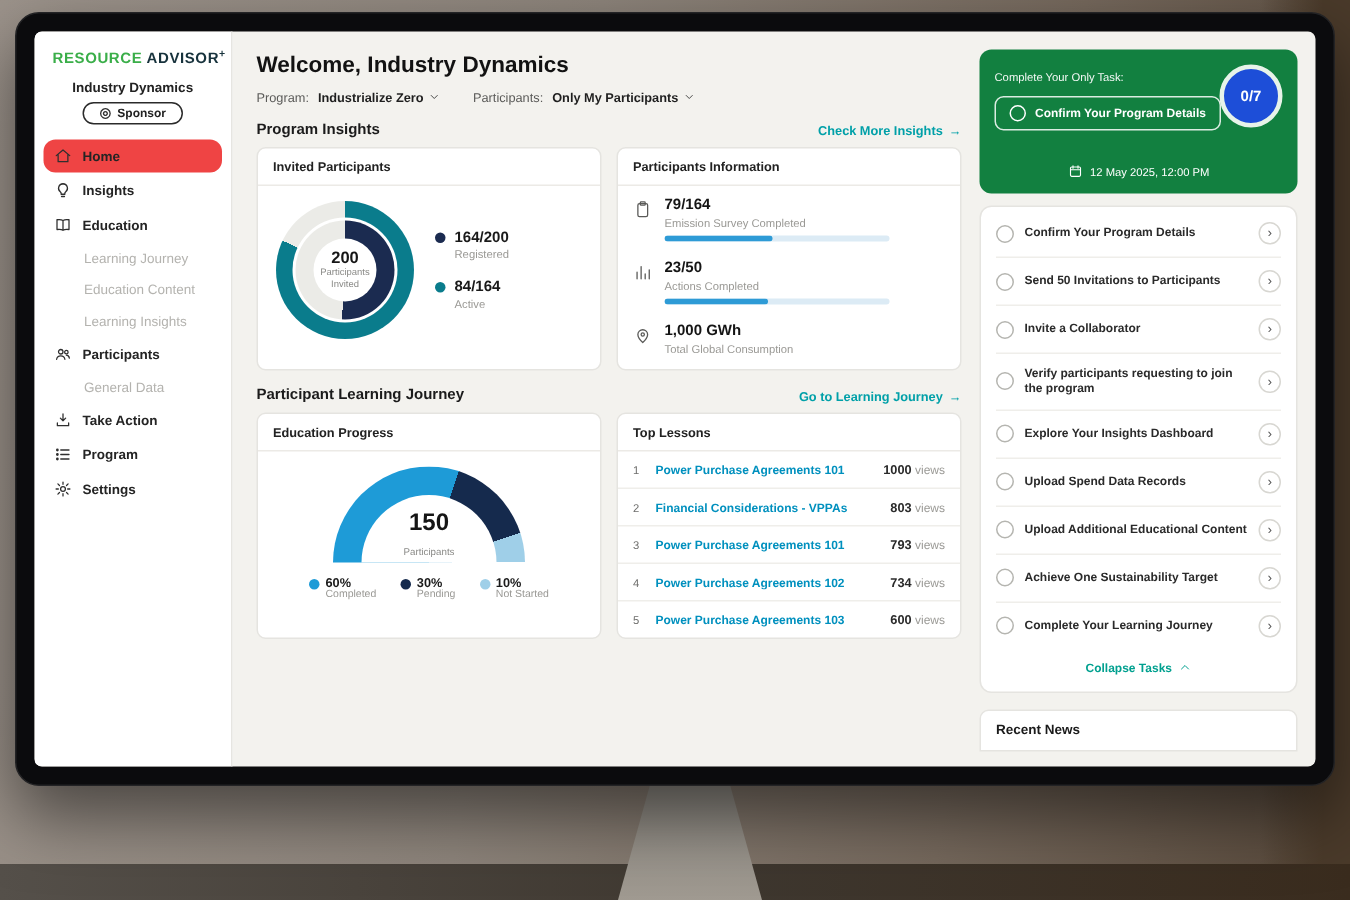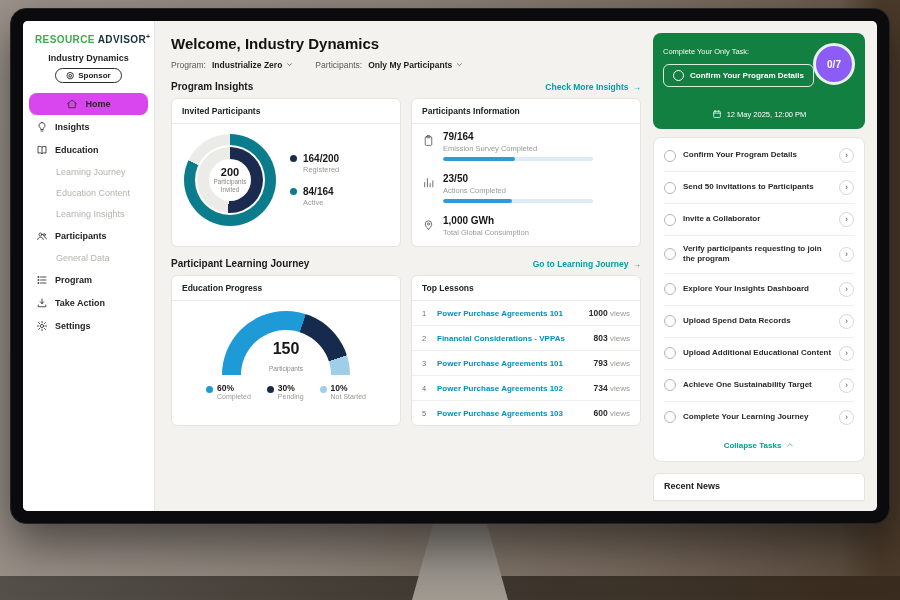--- a/index.html
+++ b/index.html
@@ -26,21 +26,21 @@
       padding:10px 0 0;box-sizing:border-box;}
   .logo{padding:2px 12px 6px;font-size:10px;font-weight:bold;letter-spacing:.4px;white-space:nowrap;}
   .logo .g{color:#3aae49;} .logo .d{color:#17323c;} .logo sup{font-size:7px;color:#17323c;}
   .org{font-size:9px;font-weight:bold;color:#222;text-align:center;margin-top:2px;}
   .badge{margin:5px auto 10px;display:flex;align-items:center;gap:4px;
       border:1px solid #2b2b2b;border-radius:10px;padding:2px 10px;
       font-size:8px;font-weight:bold;color:#222;width:max-content;cursor:pointer;}
   .badge-icon{font-size:9px;line-height:1;color:#333;}
   .nav-item{display:flex;align-items:center;gap:7px;margin:1px 6px;padding:5px 7px;
       border-radius:8px;font-size:9px;font-weight:bold;color:#242424;cursor:pointer;white-space:nowrap;}
-  .nav-item.active{background:#d946ef;justify-content:center;}
+  .nav-item.active{background:#ef4444;}
   .nav-item.sub{padding-left:27px;color:#b4b3af;font-weight:normal;}
   .nav-icon{width:12px;height:12px;display:inline-flex;flex:none;}
   .nav-icon svg{width:12px;height:12px;stroke:#2f2f2f;fill:none;stroke-width:1.7;
       stroke-linecap:round;stroke-linejoin:round;}
   
   .main{flex:1;min-width:0;padding:10px 12px 0 16px;box-sizing:border-box;}
   h1{font-size:15px;margin:4px 0 8px;color:#121212;font-weight:bold;}
   .filters{display:flex;align-items:center;gap:6px;font-size:8.5px;color:#5a5a58;}
   .fvalue{display:flex;align-items:center;gap:4px;font-weight:bold;color:#1f1f1f;
       cursor:pointer;margin-right:16px;}
@@ -98,21 +98,21 @@
       white-space:nowrap;overflow:hidden;text-overflow:ellipsis;}
   .lesson-views{font-size:8px;color:#9a9995;white-space:nowrap;}
   .lesson-views b{color:#2a2a2a;font-size:8.5px;}
   
   .rightpanel{width:224px;min-width:224px;padding:12px 12px 10px 0;box-sizing:border-box;
       display:flex;flex-direction:column;gap:8px;height:100%;}
   .todo-card{background:#128040;border-radius:8px;padding:10px;color:#fff;position:relative;}
   .todo-title{font-size:11px;font-weight:bold;}
   .todo-sub{font-size:7.5px;margin-top:4px;opacity:.95;}
   .todo-ring{position:absolute;right:10px;top:10px;width:42px;height:42px;border-radius:50%;
-      background:#8b5cf6;border:3.5px solid #e7f3e9;box-sizing:border-box;
+      background:#1d4ed8;border:3.5px solid #e7f3e9;box-sizing:border-box;
       display:flex;align-items:center;justify-content:center;font-size:10px;font-weight:bold;}
   .todo-next{display:flex;align-items:center;gap:6px;border:1px solid rgba(255,255,255,.85);
       border-radius:6px;padding:5px 9px;margin-top:8px;font-size:8px;font-weight:bold;
       width:fit-content;max-width:150px;cursor:pointer;}
   .circle-w{width:9px;height:9px;border:1.3px solid #fff;border-radius:50%;flex:none;}
   .todo-date{display:flex;align-items:center;gap:5px;font-size:7.5px;margin-top:22px;justify-content:center;}
   .todo-date svg{width:10px;height:10px;stroke:#fff;fill:none;stroke-width:1.8;stroke-linecap:round;}
   .task-card{background:#fff;border:1px solid #e5e4e0;border-radius:8px;padding:2px 10px;}
   .task-row{display:flex;align-items:center;gap:7px;padding:8px 0;
       border-bottom:1px solid #efeeea;cursor:pointer;}
@@ -190,35 +190,35 @@
             </svg>
           </span>
       <span>Participants</span>
     </div>
     <div class="nav-item sub">
       <span>General Data</span>
     </div>
     <div class="nav-item">
       <span class="nav-icon">
         <svg viewBox="0 0 24 24">
+              <path d="M12 4v9m0 0 3.5-3.5M12 13 8.5 9.5M4.5 16v3.5h15V16"></path>
+            </svg>
+          </span>
+      <span>Take Action</span>
+    </div>
+    <div class="nav-item">
+      <span class="nav-icon">
+        <svg viewBox="0 0 24 24">
               <path d="M9 6h11M9 12h11M9 18h11"></path>
               <circle cx="4.5" cy="6" r="1"></circle>
               <circle cx="4.5" cy="12" r="1"></circle>
               <circle cx="4.5" cy="18" r="1"></circle>
             </svg>
           </span>
       <span>Program</span>
-    </div>
-    <div class="nav-item">
-      <span class="nav-icon">
-        <svg viewBox="0 0 24 24">
-              <path d="M12 4v9m0 0 3.5-3.5M12 13 8.5 9.5M4.5 16v3.5h15V16"></path>
-            </svg>
-          </span>
-      <span>Take Action</span>
     </div>
     <div class="nav-item">
       <span class="nav-icon">
         <svg viewBox="0 0 24 24">
               <circle cx="12" cy="12" r="3.2"></circle>
               <path d="M12 2.8v3M12 18.2v3M2.8 12h3M18.2 12h3M5.2 5.2l2.1 2.1M16.7 16.7l2.1 2.1M18.8 5.2l-2.1 2.1M7.3 16.7l-2.1 2.1"></path>
             </svg>
           </span>
       <span>Settings</span>
     </div>

